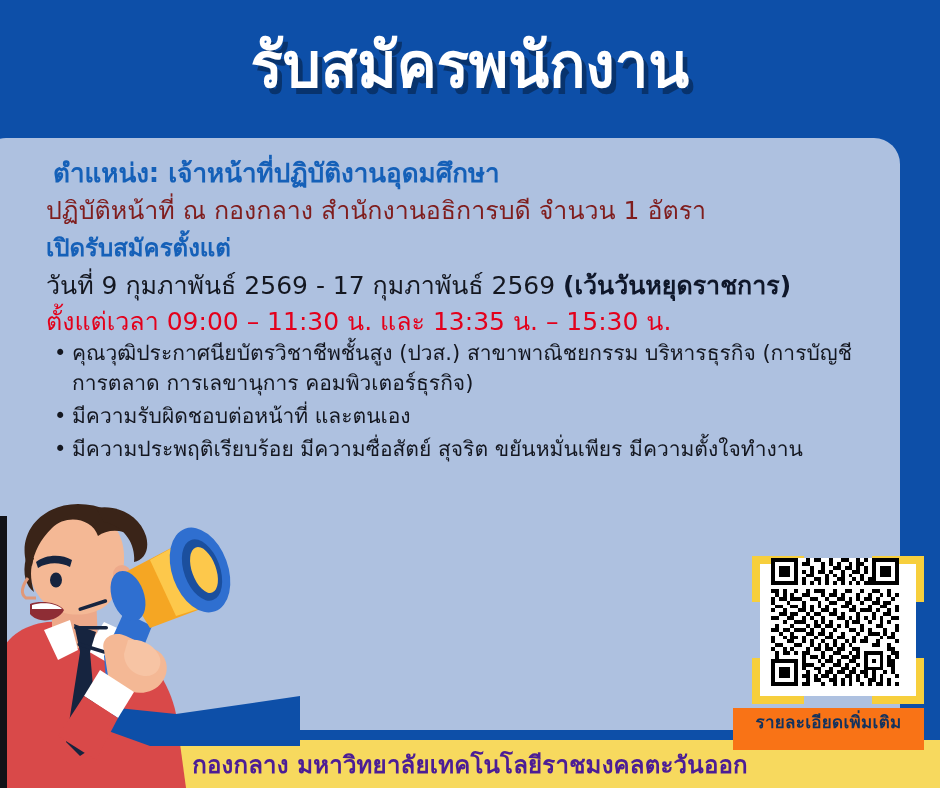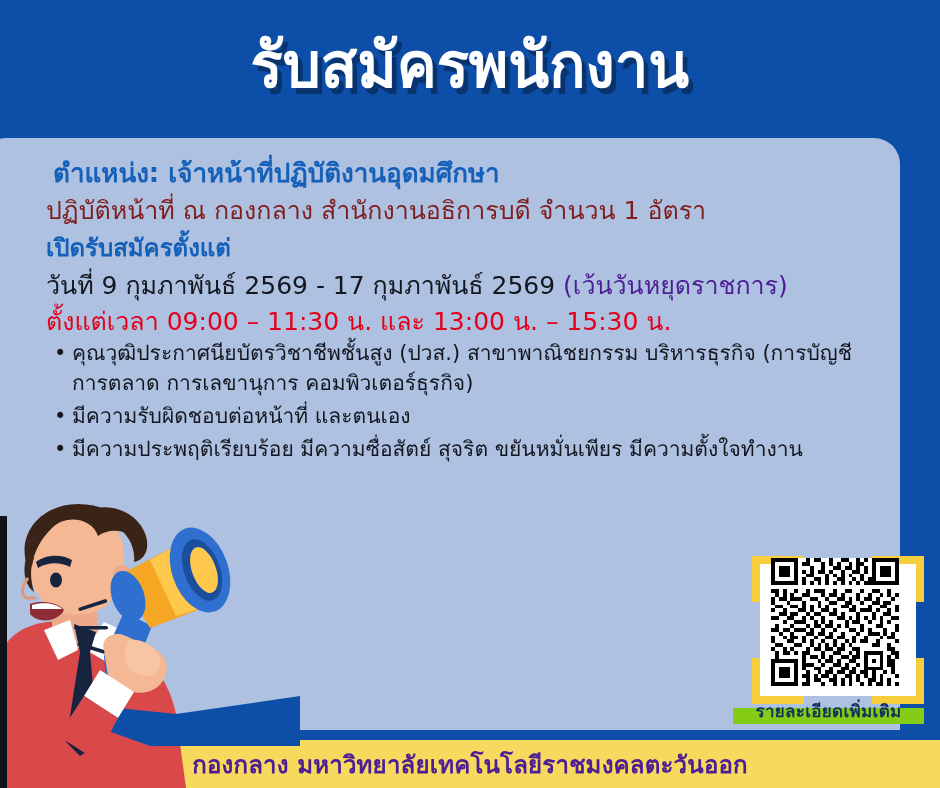--- a/index.html
+++ b/index.html
@@ -39,21 +39,21 @@
   }
   .pos-sub{
     font-size:25px;color:#7f1d1d;margin:0 0 2px 0;line-height:1.4;font-weight:normal;
   }
   .open-label{
     font-size:24px;font-weight:bold;color:#1560b8;margin:4px 0 2px 0;line-height:1.35;
   }
   .date-line{
     font-size:25px;color:#141720;margin:4px 0 0 0;line-height:1.4;
   }
-  .date-line .except{color:#4c1d95;font-weight:normal;}
+  .date-line .except{color:#0f172a;font-weight:bold;}
   .time-line{
     font-size:25px;color:#e3001b;margin:1px 0 0 0;line-height:1.4;
   }
   .qual-label{
     font-size:26px;font-weight:bold;color:#1560b8;margin:11px 0 3px 0;line-height:1.35;
   }
   .bullets{margin:0;padding:0;list-style:none;}
   .bullets li{
     font-size:21px;color:#141720;line-height:1.42;margin:0 0 3px 0;
     padding-left:26px;position:relative;text-indent:0;
@@ -71,22 +71,22 @@
   .c-tl-v{left:0;top:0;width:13px;height:46px;}
   .c-tr-h{right:0;top:0;width:52px;height:13px;}
   .c-tr-v{right:0;top:0;width:13px;height:46px;}
   .c-bl-h{left:0;bottom:0;width:52px;height:13px;}
   .c-bl-v{left:0;bottom:0;width:13px;height:46px;}
   .c-br-h{right:0;bottom:0;width:52px;height:13px;}
   .c-br-v{right:0;bottom:0;width:13px;height:46px;}
   .qr-white{position:absolute;left:8px;top:8px;width:156px;height:132px;background:#ffffff;}
   .qr-img{position:absolute;left:19px;top:2px;width:128px;height:128px;}
   .qr-badge{
-    position:absolute;left:-19px;top:152px;width:191px;height:16px;
-    background:#84cc16;display:flex;align-items:flex-end;justify-content:center;
+    position:absolute;left:-19px;top:152px;width:191px;height:42px;
+    background:#f97316;display:flex;align-items:flex-start;justify-content:center;
   }
   .qr-badge span{font-size:17px;font-weight:bold;color:#12325e;letter-spacing:0.3px;}
 
   
   .footer{
     position:absolute;left:0;bottom:0;width:940px;height:48px;background:#f7d95e;z-index:4;
     display:flex;align-items:center;justify-content:center;
   }
   .footer-text{font-size:24px;font-weight:bold;color:#4c1d95;letter-spacing:0.2px;}
 
@@ -106,21 +106,21 @@
     <div class="card-inner">
 
       <div class="pos-title">ตำแหน่ง: เจ้าหน้าที่ปฏิบัติงานอุดมศึกษา</div>
 
       <div class="pos-sub">ปฏิบัติหน้าที่ ณ กองกลาง สำนักงานอธิการบดี จำนวน 1 อัตรา</div>
 
       <div class="open-label">เปิดรับสมัครตั้งแต่</div>
 
       <div class="date-line"><span>วันที่ 9 กุมภาพันธ์ 2569 - 17 กุมภาพันธ์ 2569 </span><span class="except">(เว้นวันหยุดราชการ)</span></div>
 
-      <div class="time-line">ตั้งแต่เวลา 09:00 – 11:30 น. และ 13:00 น. – 15:30 น.</div>
+      <div class="time-line">ตั้งแต่เวลา 09:00 – 11:30 น. และ 13:35 น. – 15:30 น.</div>
 
 
       <ul class="bullets">
         <li class="first">
           <span class="dot">•</span>
           <span>คุณวุฒิประกาศนียบัตรวิชาชีพชั้นสูง (ปวส.) สาขาพาณิชยกรรม บริหารธุรกิจ (การบัญชี การตลาด การเลขานุการ คอมพิวเตอร์ธุรกิจ)</span>
         </li>
         <li>
           <span class="dot">•</span>
           <span>มีความรับผิดชอบต่อหน้าที่ และตนเอง</span>

